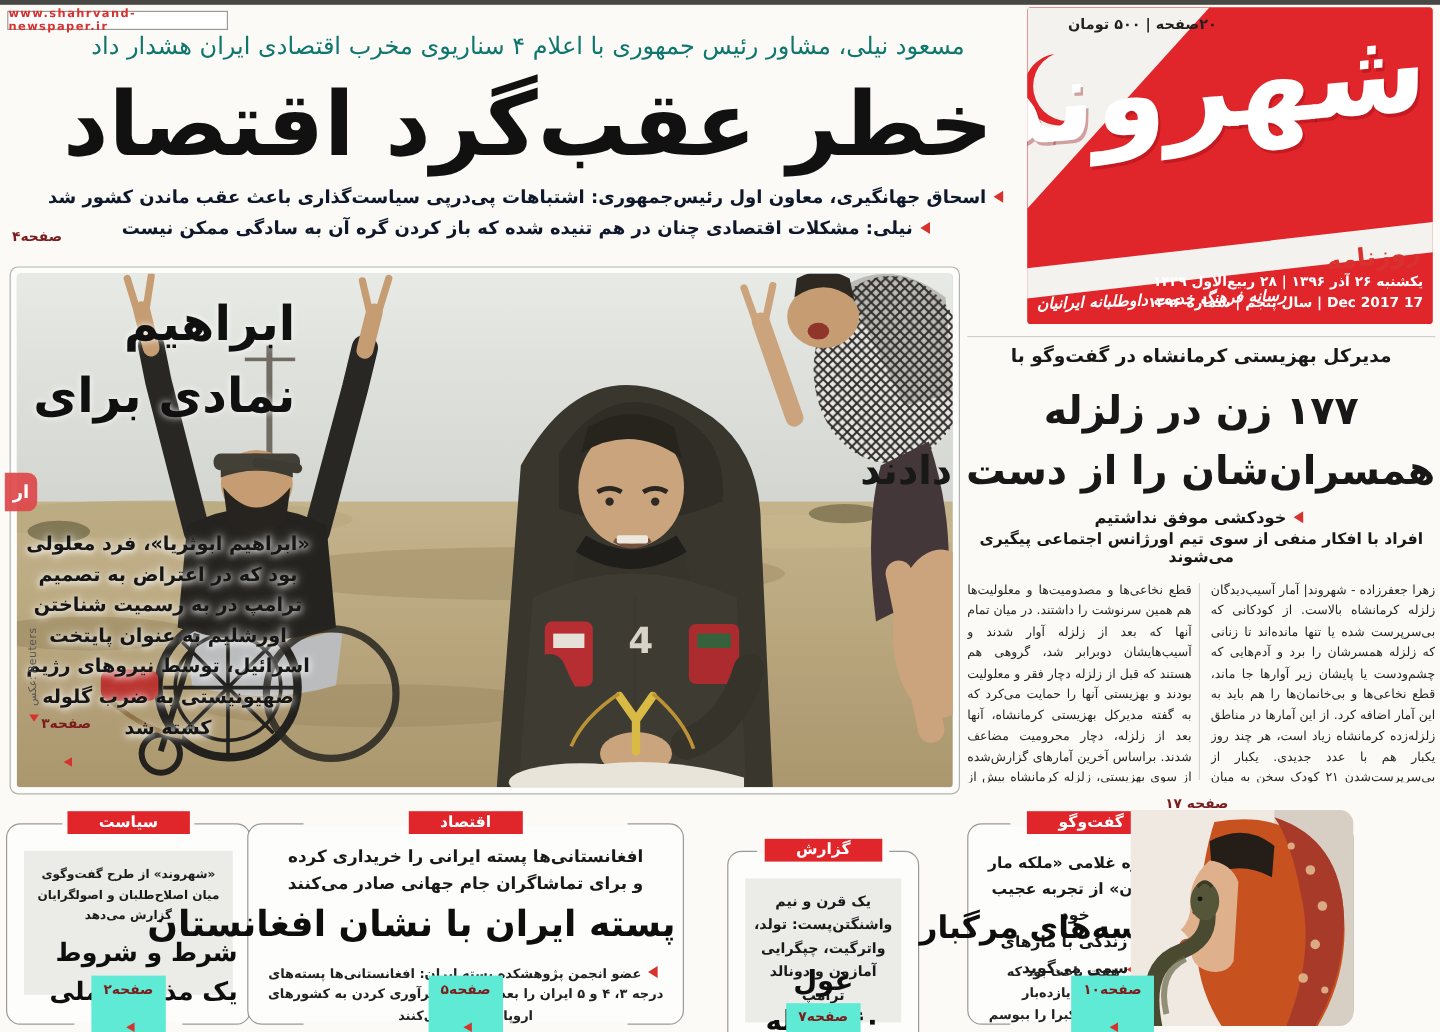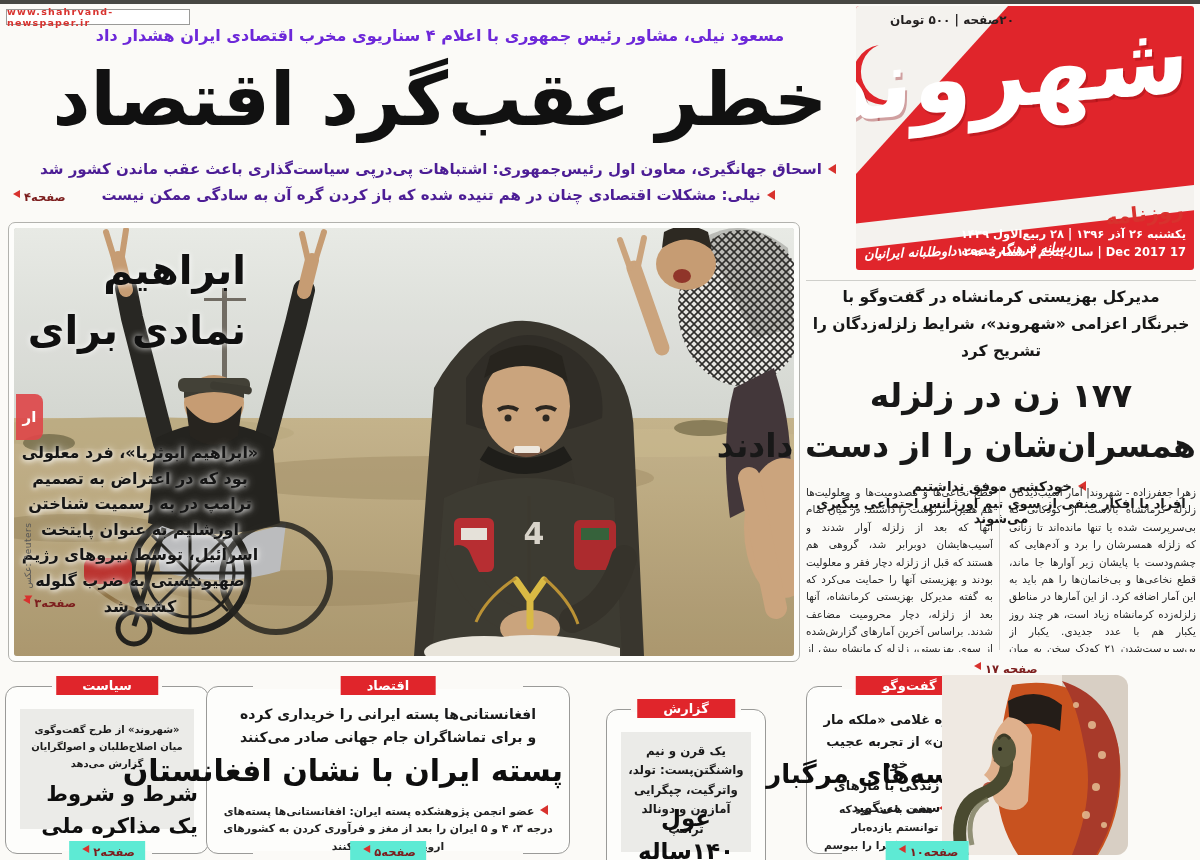--- a/index.html
+++ b/index.html
@@ -19,41 +19,41 @@
   .mast-pp{position:absolute;left:8px;top:7px;width:150px;color:#221f1f;font-size:12px;font-weight:bold;text-align:right;}
   .crescent{position:absolute;left:0px;top:34px;}
   .logo{position:absolute;right:4px;top:18px;width:330px;color:#fff;font-size:96px;font-weight:bold;
         transform:rotate(-5deg) skewX(-6deg);text-align:center;line-height:1.0;text-shadow:2px 3px 0 rgba(140,10,15,.35);}
   .swoosh{position:absolute;left:-30px;top:196px;width:440px;height:25px;background:#f4f2ee;transform:rotate(-6.5deg);}
   .rooznameh{position:absolute;right:10px;top:196px;color:#d8322e;font-size:21px;font-weight:bold;transform:rotate(-6deg);}
   .mast-dates{position:absolute;right:8px;bottom:8px;text-align:right;color:#fff;font-size:11.5px;font-weight:bold;line-height:1.55;}
   .mast-slogan{position:absolute;left:8px;bottom:12px;color:#fff;font-size:13px;font-style:italic;font-weight:bold;transform:rotate(-2deg);}
   
   .lead{position:absolute;left:40px;top:26px;width:800px;text-align:center;}
-  .lead-kicker{font-size:16px;font-weight:bold;color:#6d28d9;}
+  .lead-kicker{font-size:20px;font-weight:normal;color:#0f766e;}
   .lead-headline{margin-top:8px;font-size:74px;font-weight:bold;color:#111;line-height:1.25;letter-spacing:-1px;white-space:nowrap;}
-  .lead-bullets{margin-top:10px;font-size:15px;font-weight:bold;color:#4c1d95;line-height:1.75;}
+  .lead-bullets{font-size:15px;font-weight:bold;color:#0f172a;line-height:1.75;}
   .tri{display:inline-block;width:0;height:0;border-top:5px solid transparent;border-bottom:5px solid transparent;
        border-right:8px solid #d8322e;margin:0 4px 0 6px;}
-  .pageref{display:inline-flex;align-items:flex-start;gap:4px;color:#7c1d1d;font-size:11.5px;font-weight:bold;}
+  .pageref{display:inline-flex;align-items:center;gap:21px;color:#7c1d1d;font-size:11.5px;font-weight:bold;flex-direction:column;}
   .pageref .tri{border-right-width:7px;border-top-width:4px;border-bottom-width:4px;margin:0 0 0 3px;}
   .lead-page{position:absolute;left:10px;top:190px;}
   
   .photo-frame{position:absolute;left:8px;top:222px;width:792px;height:440px;border:1px solid #b2b2ae;border-radius:7px;
                background:#fdfdfb;padding:5px;}
   .photo-inner{position:relative;width:100%;height:100%;border-radius:3px;overflow:hidden;background:#cfd3cf;}
   .photo-title{position:absolute;right:548px;top:12px;width:225px;text-align:right;font-size:40px;font-weight:bold;color:#101010;
                line-height:1.5;text-shadow:0 0 6px rgba(255,255,255,.9);}
   .photo-cap{position:absolute;right:528px;top:212px;width:252px;text-align:center;font-size:16px;font-weight:bold;color:#161616;
              line-height:1.6;text-shadow:0 1px 5px rgba(255,255,255,.95), 0 0 10px rgba(255,255,255,.8);}
   .photo-page{position:absolute;right:718px;top:368px;}
   .credit{position:absolute;left:-28px;bottom:86px;transform:rotate(-90deg);color:#555;font-size:9px;letter-spacing:.5px;
           display:flex;align-items:center;gap:3px;}
   .credit .tri{border-right-width:6px;border-top-width:4px;border-bottom-width:4px;}
-  .watermark{position:absolute;left:16px;top:394px;width:27px;height:46px;background:rgba(221,72,74,.92);
+  .watermark{position:absolute;left:4px;top:394px;width:27px;height:32px;background:rgba(221,72,74,.92);
              border-radius:0 8px 8px 0;color:#fff;font-size:15px;font-weight:bold;display:flex;align-items:center;justify-content:center;}
   
   .quake{position:absolute;left:806px;top:284px;width:390px;height:400px;text-align:center;color:#181818;}
   .quake-kicker{font-size:15.5px;font-weight:bold;line-height:1.75;}
   .quake-headline{margin-top:6px;font-size:33px;font-weight:bold;line-height:1.5;letter-spacing:-.5px;white-space:nowrap;}
   .quake-bullet{margin-top:8px;font-size:13.5px;font-weight:bold;}
   .quake-sub{margin-top:2px;font-size:13px;font-weight:bold;}
   .quake-cols{position:absolute;left:0;top:200px;width:390px;height:168px;}
   .qcol{position:absolute;top:0;width:187px;height:168px;font-size:10.4px;line-height:1.67;text-align:justify;color:#262626;overflow:hidden;}
   .qcol.r{right:0;}
@@ -259,21 +259,20 @@
         <span>عکس: Reuters</span>
       </div>
     </div>
   </div>
 
   <div class="watermark fa">ار</div>
 
   <div class="quake fa">
     <div class="quake-kicker">
       <div>مدیرکل بهزیستی کرمانشاه در گفت‌وگو با</div>
-      <div>خبرنگار اعزامی «شهروند»، شرایط زلزله‌زدگان را تشریح کرد</div>
     </div>
     <div class="quake-headline">
       <div>۱۷۷ زن در زلزله</div>
       <div>همسران‌شان را از دست دادند</div>
     </div>
     <div class="quake-bullet">
       <span class="tri"></span><span>خودکشی موفق نداشتیم</span>
     </div>
     <div class="quake-sub">افراد با افکار منفی از سوی تیم اورژانس اجتماعی پیگیری می‌شوند</div>
     <div class="quake-cols">

